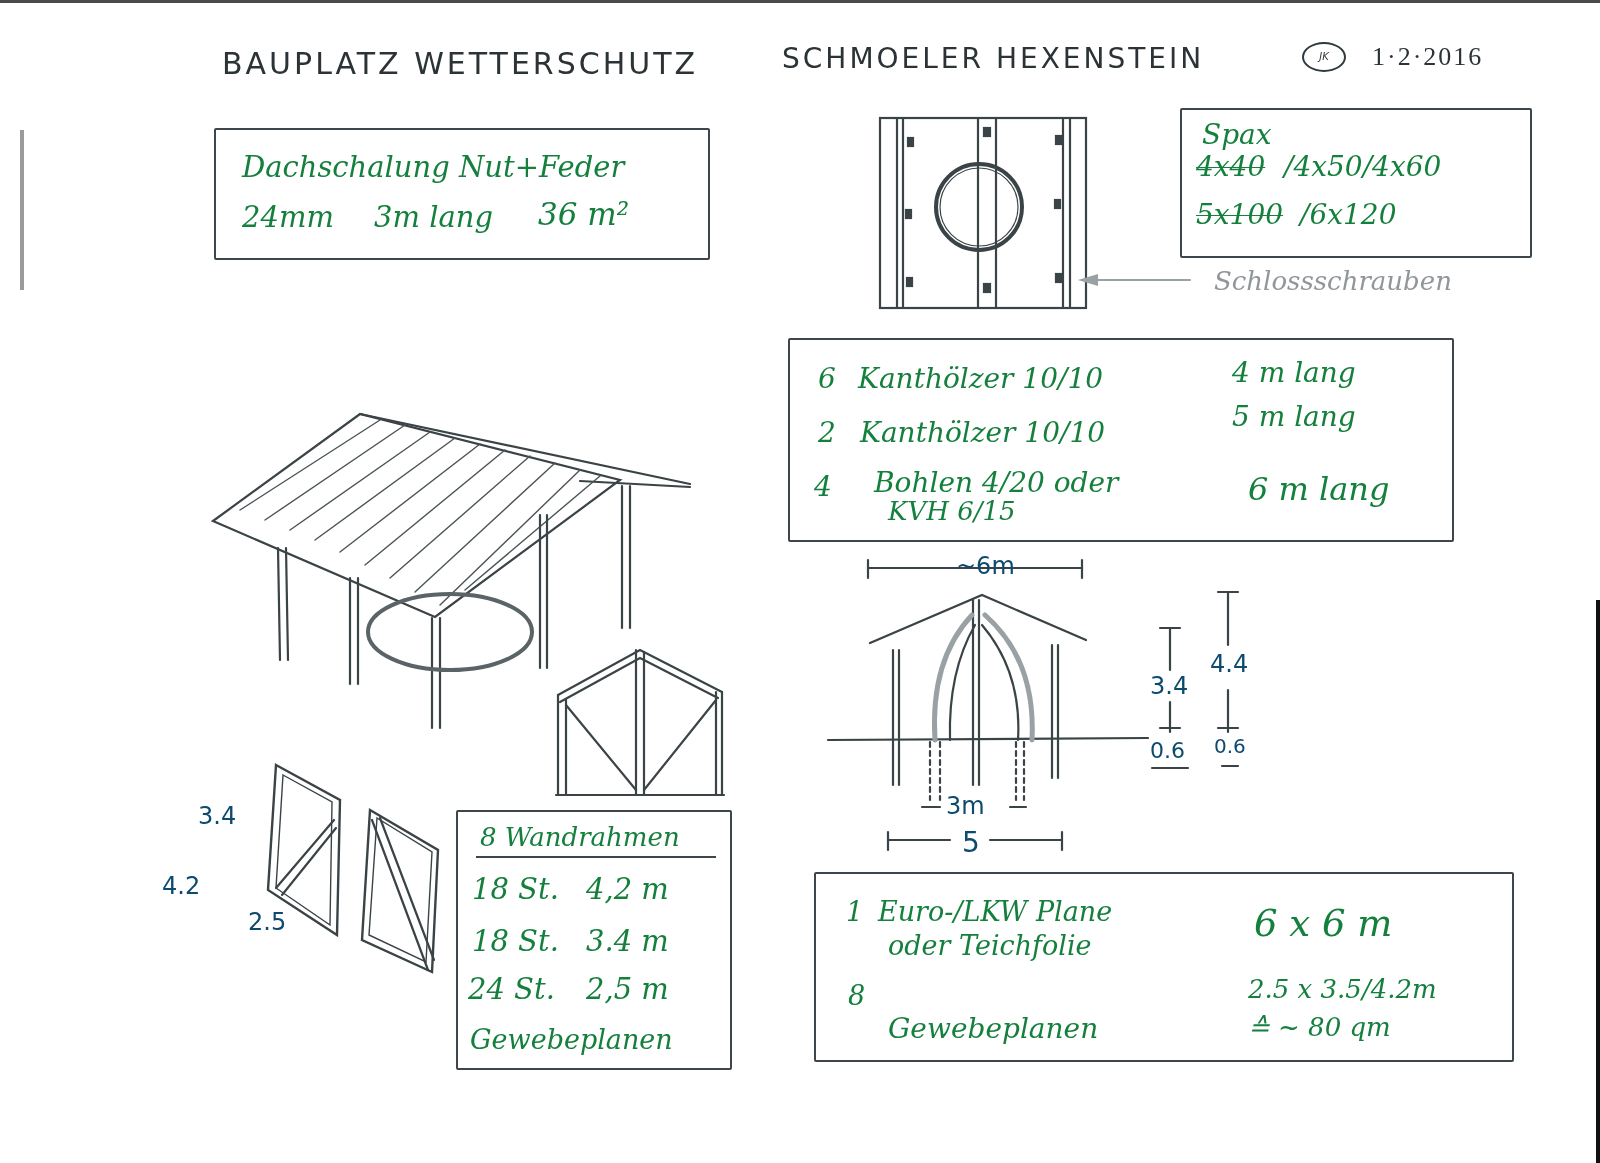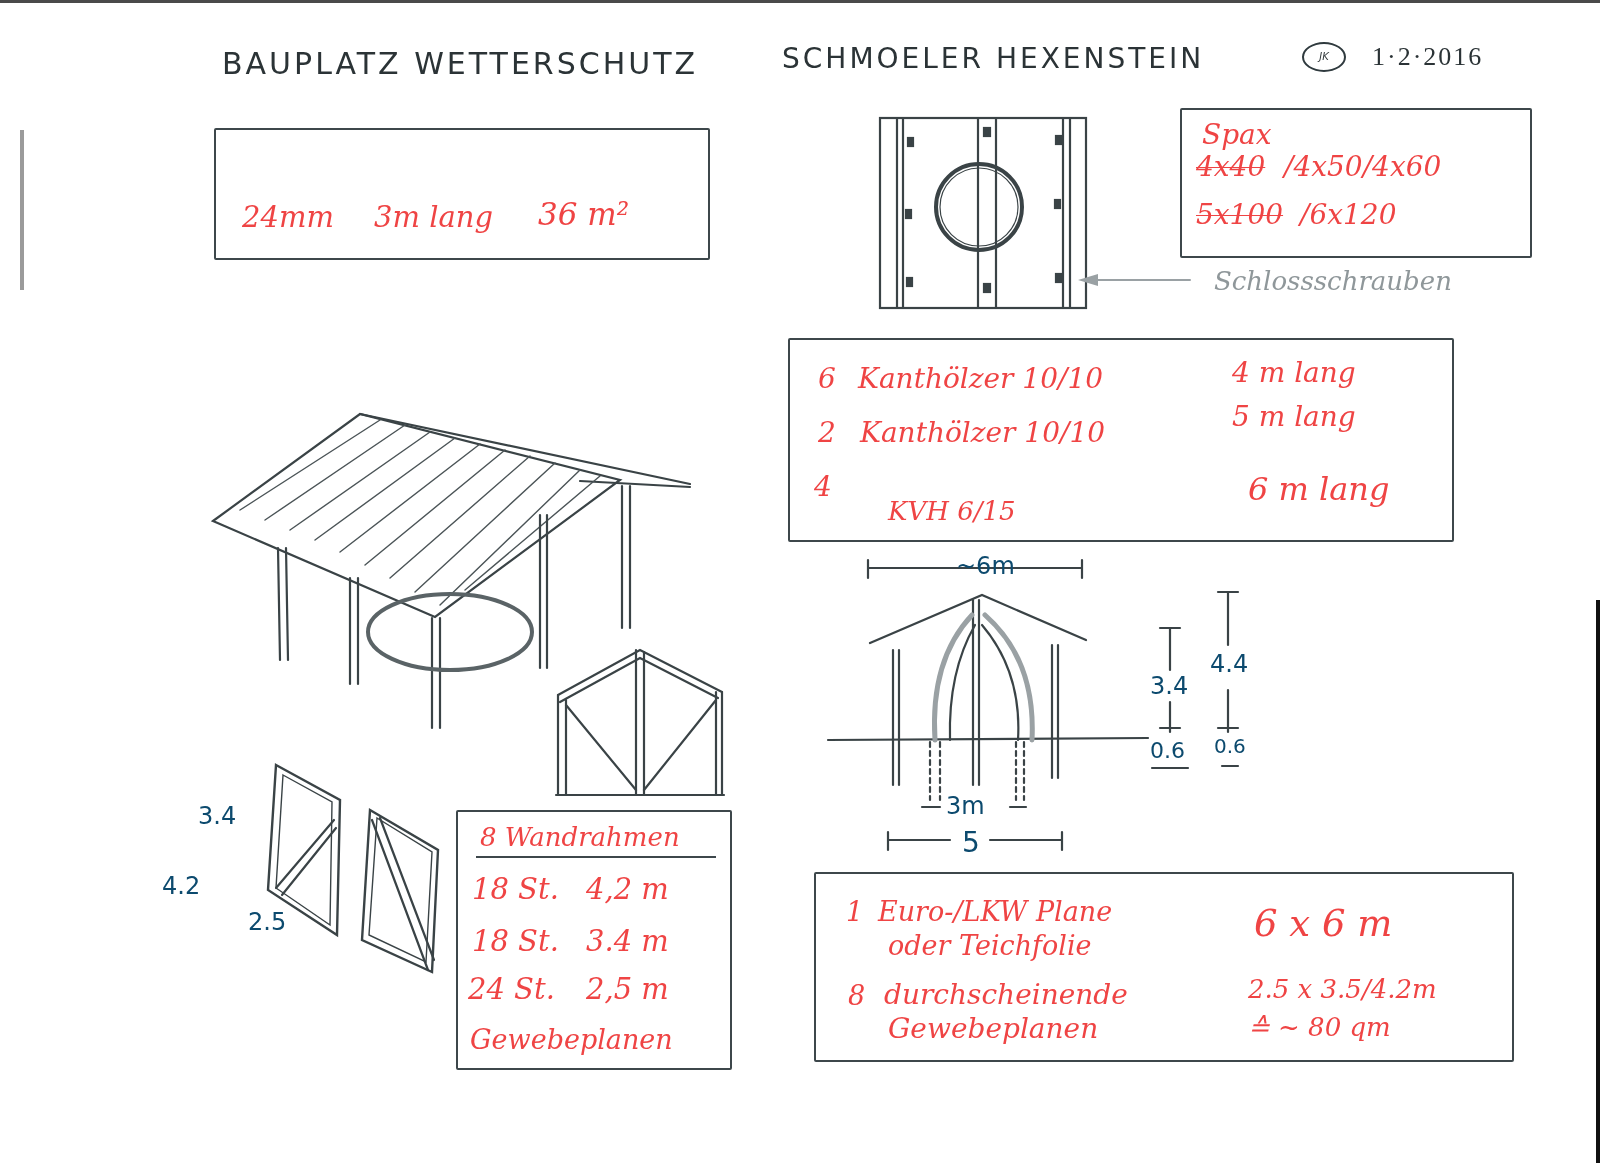--- a/index.html
+++ b/index.html
@@ -1,21 +1,21 @@
 <!DOCTYPE html>
 <html><head>
 <meta charset="utf-8">
 <style>
   html, body { margin:0; padding:0; background:#ffffff; }
   body { width:1600px; height:1163px; position:relative; overflow:hidden;
          font-family:"DejaVu Sans", sans-serif; color:#2f3638; }
   .scan-top { position:absolute; left:0; top:0; width:1600px; height:3px; background:#4a4a4a; }
   .scan-right { position:absolute; right:0; top:600px; width:4px; height:563px; background:#111; }
   .scan-left { position:absolute; left:20px; top:130px; width:4px; height:160px; background:#7a7a7a; opacity:.75; }
-  .hand { font-family:"DejaVu Serif", serif; font-style:italic; color:#ef4444; position:absolute; white-space:nowrap; }
+  .hand { font-family:"DejaVu Serif", serif; font-style:italic; color:#15803d; position:absolute; white-space:nowrap; }
   .caps { font-family:"DejaVu Sans", sans-serif; color:#2b3336; position:absolute; white-space:nowrap; letter-spacing:3px; }
   .box { position:absolute; border:2px solid #3d474b; border-radius:2px; }
   .strike { text-decoration:line-through; text-decoration-thickness:1px; }
   .faint { color:#8f979a; }
   svg { position:absolute; left:0; top:0; }
   .dim { font-family:"DejaVu Sans", sans-serif; color:#0c4a6e; position:absolute; font-size:24px; white-space:nowrap; }
 </style>
 </head>
 <body>
 
@@ -26,20 +26,21 @@
 <div>
   <span class="caps" style="left:222px;top:46px;font-size:30px;">BAUPLATZ WETTERSCHUTZ</span>
   <span class="caps" style="left:782px;top:42px;font-size:28px;">SCHMOELER HEXENSTEIN</span>
   <span style="position:absolute;left:1302px;top:42px;width:40px;height:26px;border:2px solid #2f3a3e;border-radius:50%;text-align:center;font-size:10px;line-height:26px;font-style:italic;">
     <span>JK</span>
   </span>
   <span class="caps" style="left:1372px;top:42px;font-size:26px;letter-spacing:2px;font-family:Liberation Serif, serif;">1·2·2016</span>
 </div>
 
 <div class="box" style="left:214px;top:128px;width:492px;height:128px;">
+  <span class="hand" style="left:26px;top:20px;font-size:29px;">Dachschalung Nut+Feder</span>
   <span class="hand" style="left:26px;top:70px;font-size:29px;">24mm</span>
   <span class="hand" style="left:158px;top:70px;font-size:29px;">3m lang</span>
   <span class="hand" style="left:322px;top:66px;font-size:31px;">36 m²</span>
 </div>
 
 <div class="box" style="left:1180px;top:108px;width:348px;height:146px;">
   <span class="hand" style="left:20px;top:8px;font-size:28px;">Spax</span>
   <span class="hand strike" style="left:14px;top:40px;font-size:28px;">4x40</span>
   <span class="hand" style="left:102px;top:40px;font-size:28px;">/4x50/4x60</span>
   <span class="hand strike" style="left:14px;top:88px;font-size:28px;">5x100</span>
@@ -48,20 +49,21 @@
 <span class="hand faint" style="left:1214px;top:266px;font-size:26px;">Schlossschrauben</span>
 
 <div class="box" style="left:788px;top:338px;width:662px;height:200px;">
   <span class="hand" style="left:28px;top:22px;font-size:28px;">6</span>
   <span class="hand" style="left:68px;top:22px;font-size:28px;">Kanthölzer 10/10</span>
   <span class="hand" style="left:442px;top:16px;font-size:28px;">4 m lang</span>
   <span class="hand" style="left:28px;top:76px;font-size:28px;">2</span>
   <span class="hand" style="left:70px;top:76px;font-size:28px;">Kanthölzer 10/10</span>
   <span class="hand" style="left:442px;top:60px;font-size:28px;">5 m lang</span>
   <span class="hand" style="left:24px;top:130px;font-size:28px;">4</span>
+  <span class="hand" style="left:84px;top:126px;font-size:28px;">Bohlen 4/20 oder</span>
   <span class="hand" style="left:98px;top:156px;font-size:26px;">KVH 6/15</span>
   <span class="hand" style="left:458px;top:130px;font-size:32px;">6 m lang</span>
 </div>
 
 <div class="box" style="left:456px;top:810px;width:272px;height:256px;">
   <span class="hand" style="left:22px;top:10px;font-size:26px;">8 Wandrahmen</span>
   <div style="position:absolute;left:18px;top:44px;width:240px;height:2px;background:#3d474b;"></div>
   <span class="hand" style="left:14px;top:60px;font-size:29px;">18 St.</span>
   <span class="hand" style="left:128px;top:60px;font-size:29px;text-align:center;">4,2 m</span>
   <span class="hand" style="left:14px;top:112px;font-size:29px;">18 St.</span>
@@ -70,21 +72,20 @@
   <span class="hand" style="left:128px;top:160px;font-size:29px;">2,5 m</span>
   <span class="hand" style="left:12px;top:212px;font-size:27px;">Gewebeplanen</span>
 </div>
 
 <div class="box" style="left:814px;top:872px;width:696px;height:186px;">
   <span class="hand" style="left:30px;top:22px;font-size:27px;">1</span>
   <span class="hand" style="left:62px;top:22px;font-size:27px;">Euro-/LKW Plane</span>
   <span class="hand" style="left:72px;top:56px;font-size:27px;">oder Teichfolie</span>
   <span class="hand" style="left:438px;top:28px;font-size:37px;">6 x 6 m</span>
   <span class="hand" style="left:32px;top:106px;font-size:27px;">8</span>
-  <span class="hand" style="left:68px;top:104px;font-size:28px;">durchscheinende</span>
   <span class="hand" style="left:72px;top:138px;font-size:28px;">Gewebeplanen</span>
   <span class="hand" style="left:432px;top:100px;font-size:26px;">2.5 x 3.5/4.2m</span>
   <span class="hand" style="left:432px;top:138px;font-size:26px;">≙ ~ 80 qm</span>
 </div>
 
 <svg width="1600" height="1163" fill="none" stroke="#3a4346" stroke-width="2.2" stroke-linecap="round">
 
   <g>
     <rect x="880" y="118" width="206" height="190"></rect>
     <line x1="897" y1="118" x2="897" y2="308"></line>

